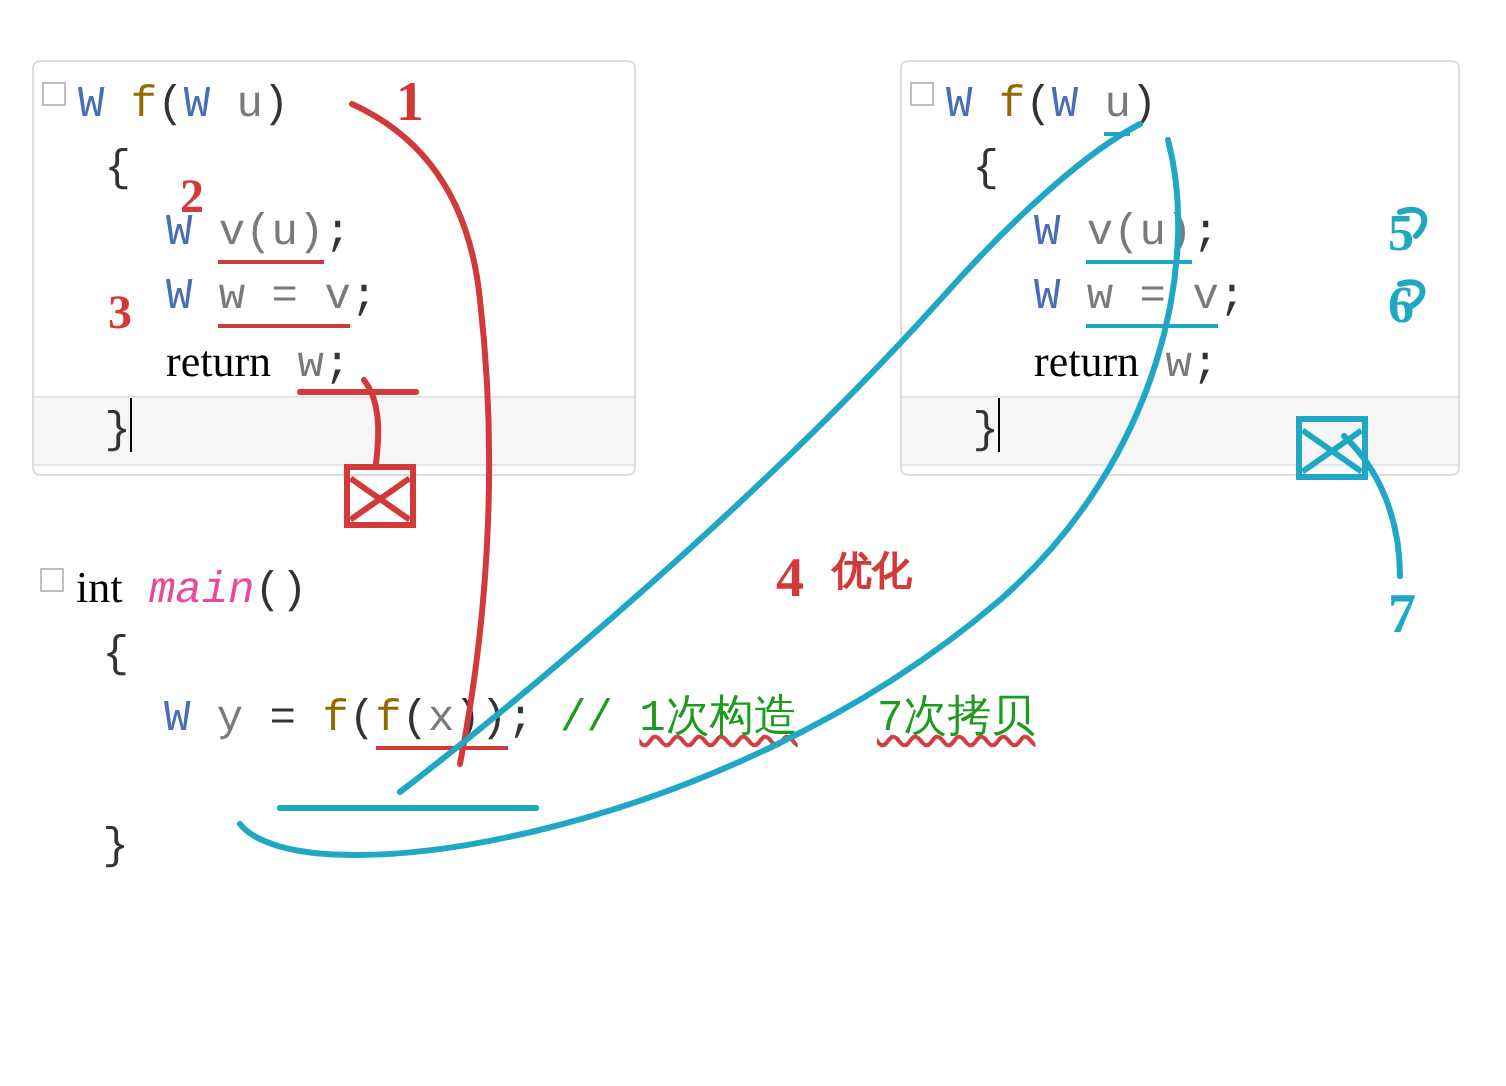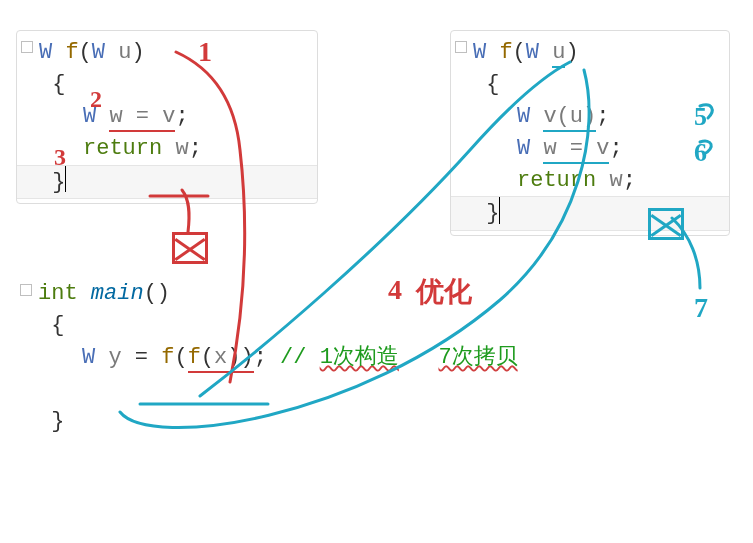--- a/index.html
+++ b/index.html
@@ -52,26 +52,26 @@
   
   .caret {
     display: inline-block;
     width: 1px;
     height: 1.2em;
     background: #000;
     vertical-align: -0.2em;
   }
 
   .codeline { white-space: pre; color: #333; }
-  .codeline .kw   { color: #4d7c0f; }           
+  .codeline .kw   { color: #000000; font-family: Liberation Serif, serif; }           
   .codeline .type { color: #496eb6; }           
   .codeline .fn   { color: #946900; }           
   .codeline .id   { color: #7a7a7a; }           
   .codeline .num  { color: #b03d00; }           
-  .codeline .main { color: #0369a1; font-style: italic; }
+  .codeline .main { color: #ec4899; font-style: italic; }
   .codeline .comment { color: #1e9b1e; margin-top: 26px; }
 
   .indent1 { padding-left: 44px; }
 
   
   .sep {
     background: #f6f6f6;
     border-top: 1px solid #e5e5e5;
     border-bottom: 1px solid #e5e5e5;
     margin-left: -22px;
@@ -130,20 +130,21 @@
 </style>
 </head>
 <body>
 
 <div class="stage">
 
   <div class="panel left">
     <span class="gutter-mark" style="top:10px"></span>
     <div class="codeline"><span class="type">W</span> <span class="fn">f</span><span>(</span><span class="type">W</span> <span class="id">u</span><span>)</span></div>
     <div class="codeline"> <span>{</span></div>
+    <div class="codeline indent1"><span class="type">W</span> <span class="id ul-red">v(u)</span><span>;</span></div>
     <div class="codeline indent1"><span class="type">W</span> <span class="id ul-red">w = v</span><span>;</span></div>
     <div class="codeline indent1"><span class="kw">return</span><span class="id"> w</span><span>;</span></div>
     <div class="codeline sep"> <span>}</span><span class="caret"></span></div>
   </div>
 
   <div class="panel right">
     <span class="gutter-mark" style="top:10px"></span>
     <div class="codeline"><span class="type">W</span> <span class="fn">f</span><span>(</span><span class="type">W</span> <span class="id ul-teal">u</span><span>)</span></div>
     <div class="codeline"> <span>{</span></div>
     <div class="codeline indent1"><span class="type">W</span> <span class="id ul-teal">v(u)</span><span>;</span></div>
@@ -158,21 +159,21 @@
     <div class="codeline"> <span>{</span></div>
     <div class="codeline indent1"><span class="type">W</span> <span class="id">y</span><span> = </span><span class="fn">f</span><span>(</span><span class="fn ul-red">f</span><span class="ul-red">(</span><span class="id ul-red">x</span><span class="ul-red">))</span><span>;</span> <span class="comment"><span>// </span><span class="squiggle-red">1次构造</span><span>   </span><span class="squiggle-red">7次拷贝</span></span></div>
     <div class="codeline">&nbsp;</div>
     <div class="codeline"> <span>}</span></div>
   </div>
 
   <span class="hand red" style="left:198px; top:32px;  font-size:28px">1</span>
   <span class="hand red" style="left:90px;  top:82px;  font-size:24px">2</span>
   <span class="hand red" style="left:54px;  top:140px; font-size:24px">3</span>
   <span class="hand red" style="left:388px; top:270px; font-size:28px">4</span>
-  <span class="hand red" style="left:416px; top:272px; font-size:28px">优化</span>
+  <span class="hand red" style="left:416px; top:272px; font-size:20px">优化</span>
   <span class="hand teal" style="left:694px; top:98px;  font-size:26px">5</span>
   <span class="hand teal" style="left:694px; top:134px; font-size:26px">6</span>
   <span class="hand teal" style="left:694px; top:288px; font-size:28px">7</span>
 
   <div class="cross-box red" style="left:172px; top:232px"></div>
   <div class="cross-box teal" style="left:648px; top:208px"></div>
 
   <svg class="arrows">
     <defs>
       <marker id="ah-red" viewBox="0 0 10 10" refX="8" refY="5" markerWidth="6" markerHeight="6" orient="auto-start-reverse">

